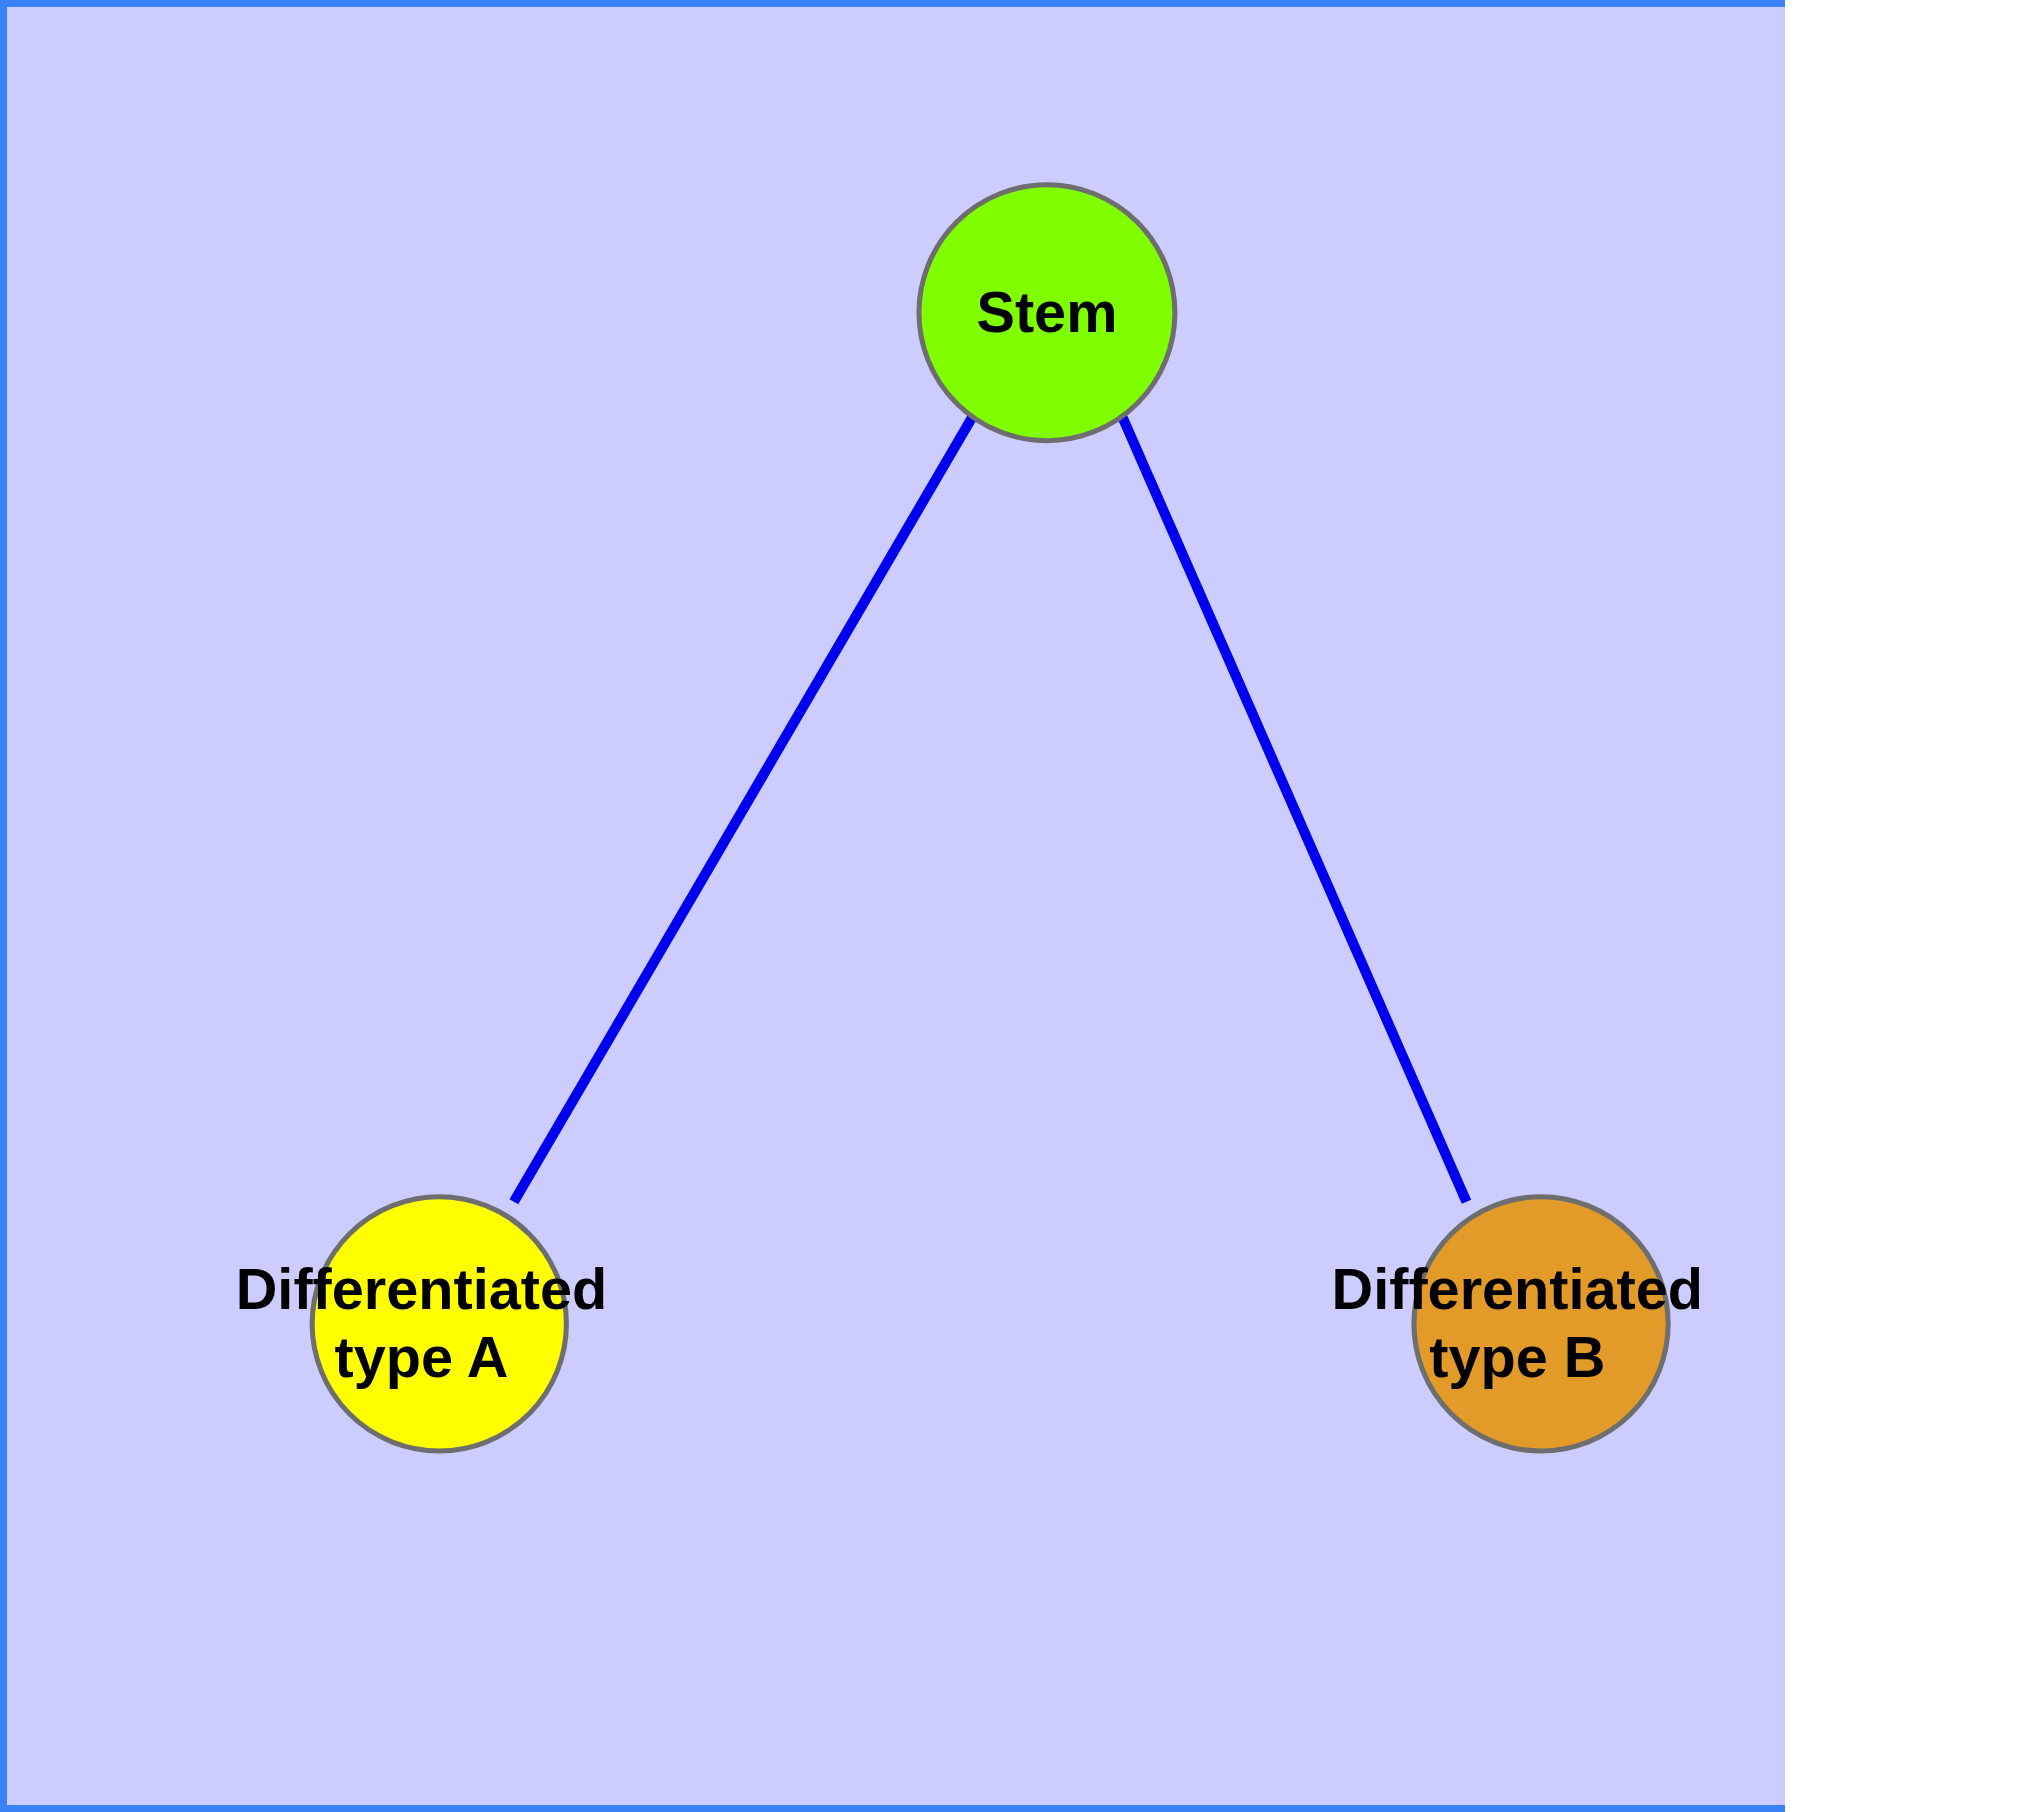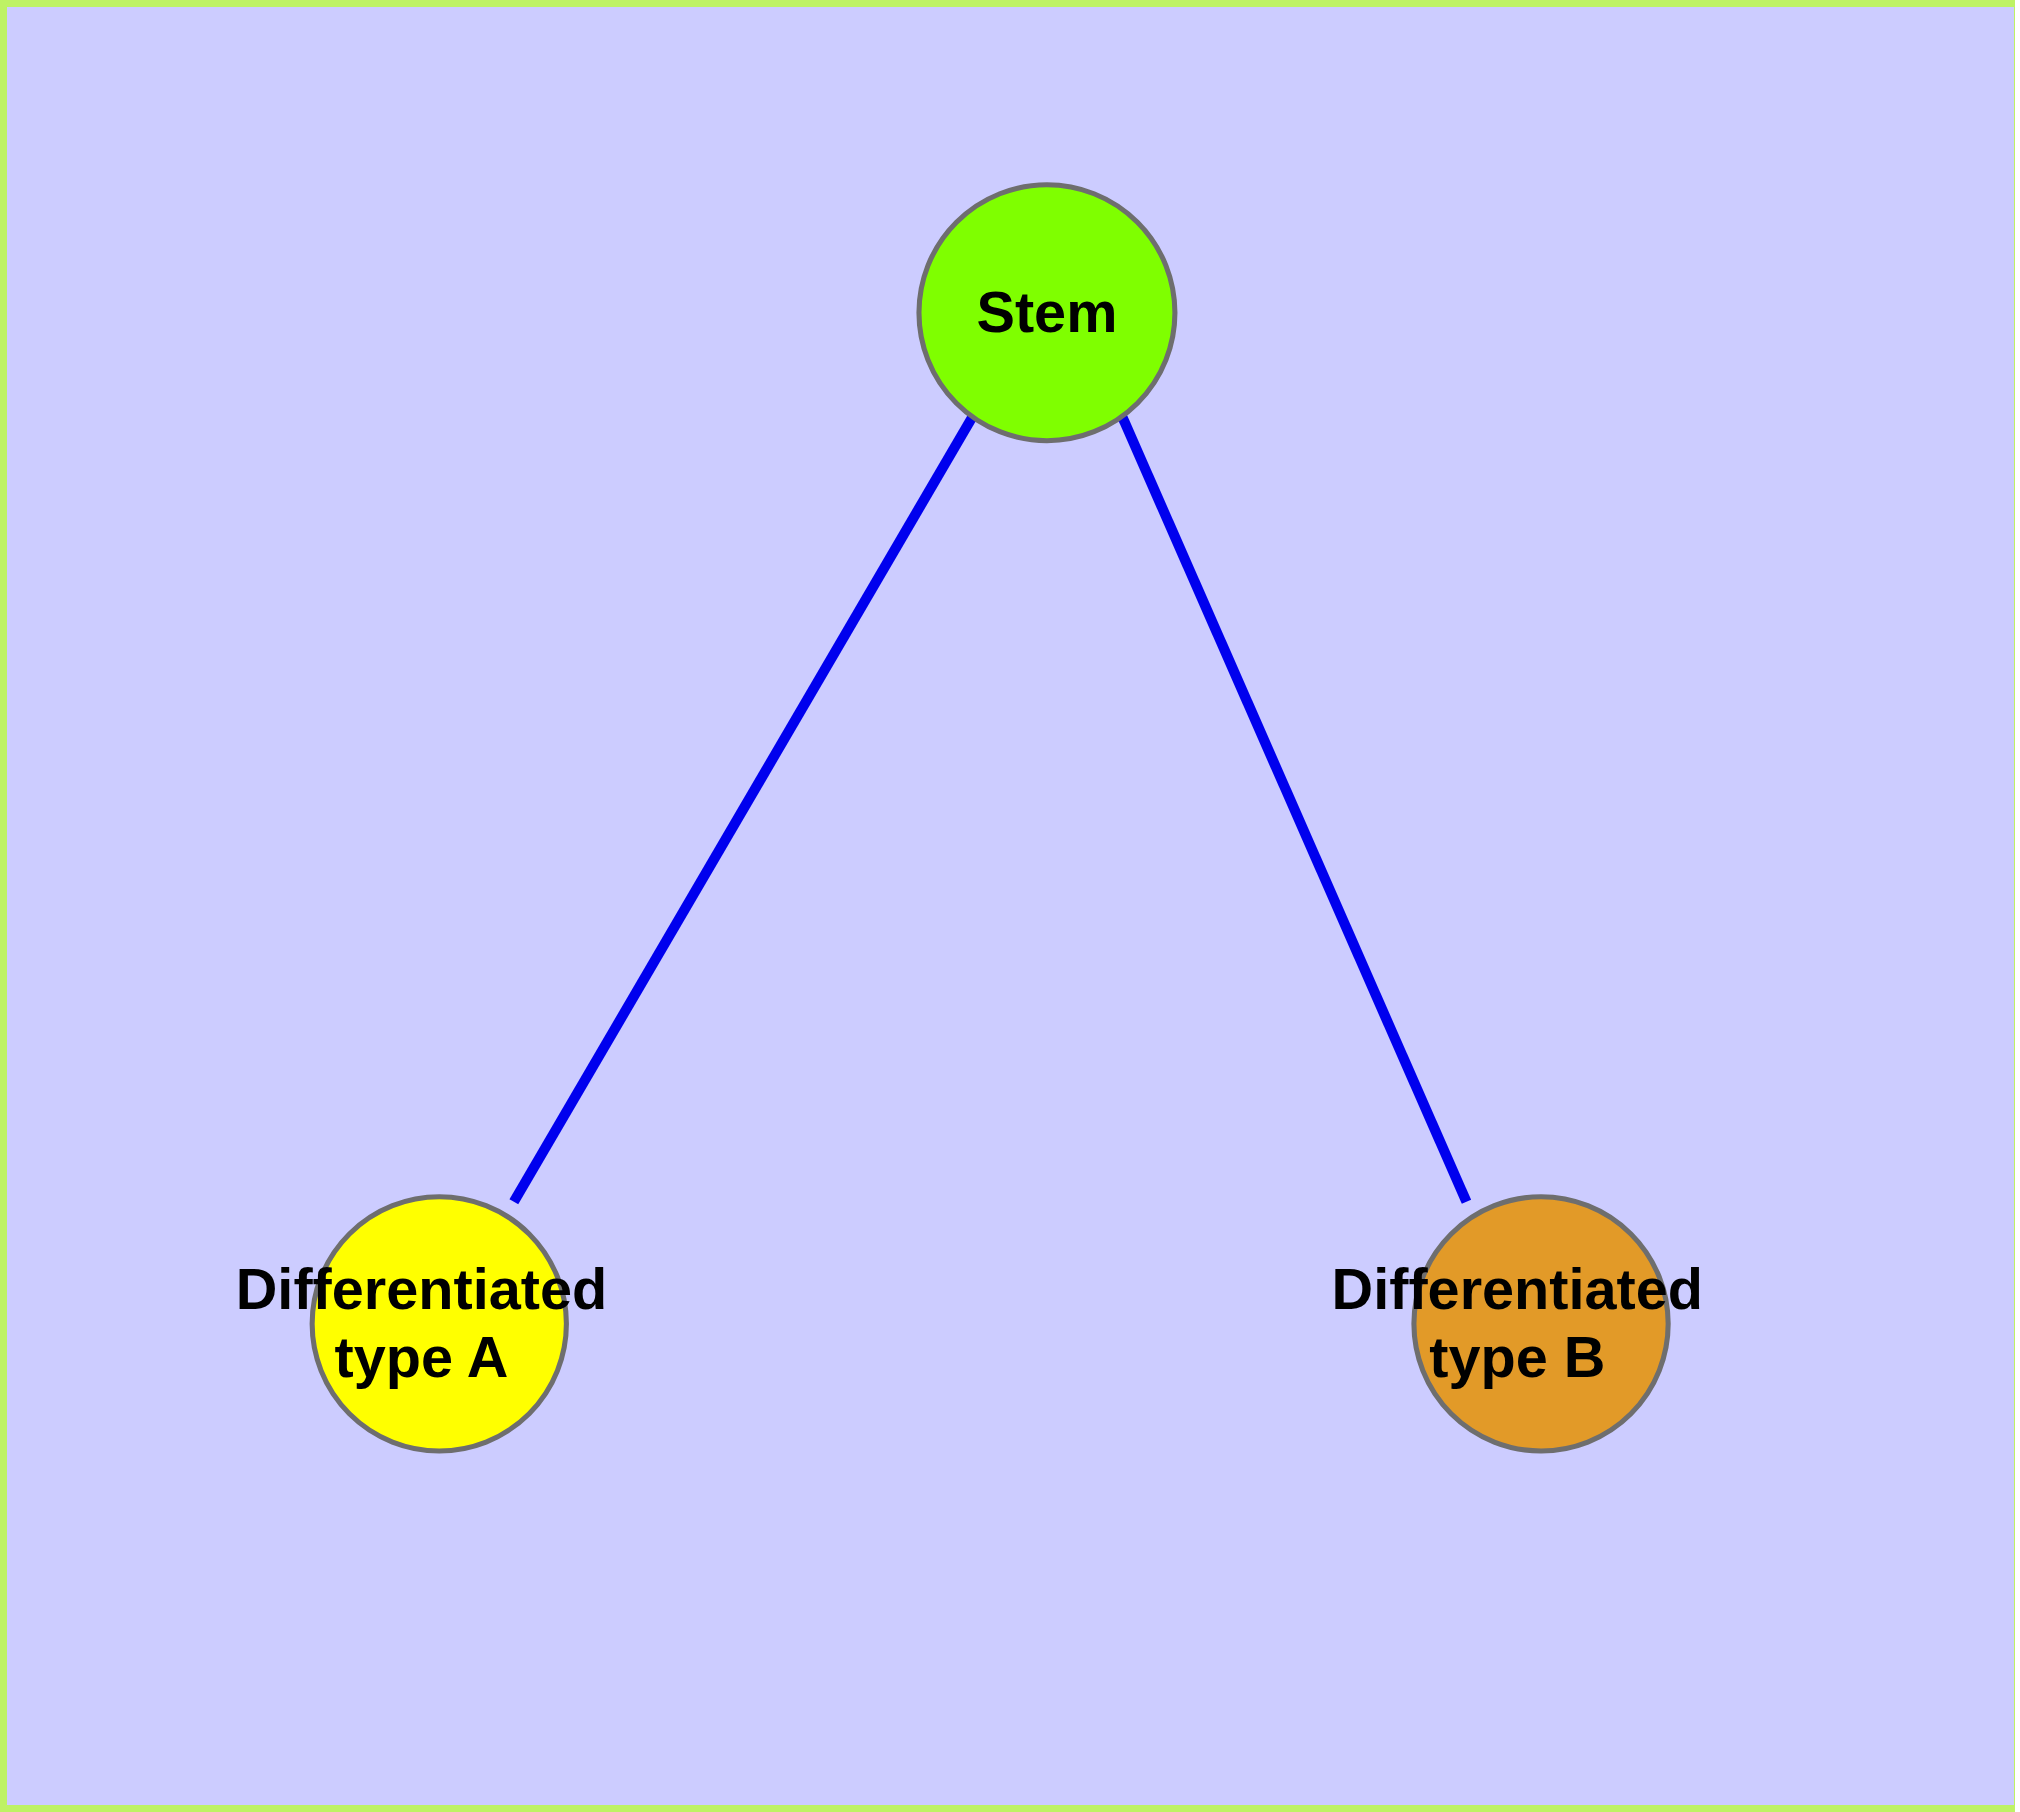--- a/index.html
+++ b/index.html
@@ -34,21 +34,21 @@
   .node-label {
     font-weight: bold;
     fill: #000000;
     font-family: "Liberation Sans", sans-serif;
     paint-order: normal;
   }
 </style>
 </head>
 <body>
 
-<div id="canvas" style="width: 2015px; height: 1812px; background: #bef264;">
+<div id="canvas" style="width: 1745px; height: 1812px; background: #3b82f6; padding-left: 40px;">
 
   <div id="plot-background" style="background: rgb(204, 204, 255);"></div>
 
   <svg id="graph-svg" viewBox="0 0 2384 2138" style="width: 2021px; height: 1812px;">
 
     <g>
       <line stroke-linecap="butt" x1="1147" y1="492" x2="606" y2="1418" stroke="#0000ee" stroke-width="12"></line>
       <line stroke-linecap="butt" x1="1324" y1="492" x2="1730" y2="1418" stroke="#0000ee" stroke-width="12"></line>
     </g>
 

